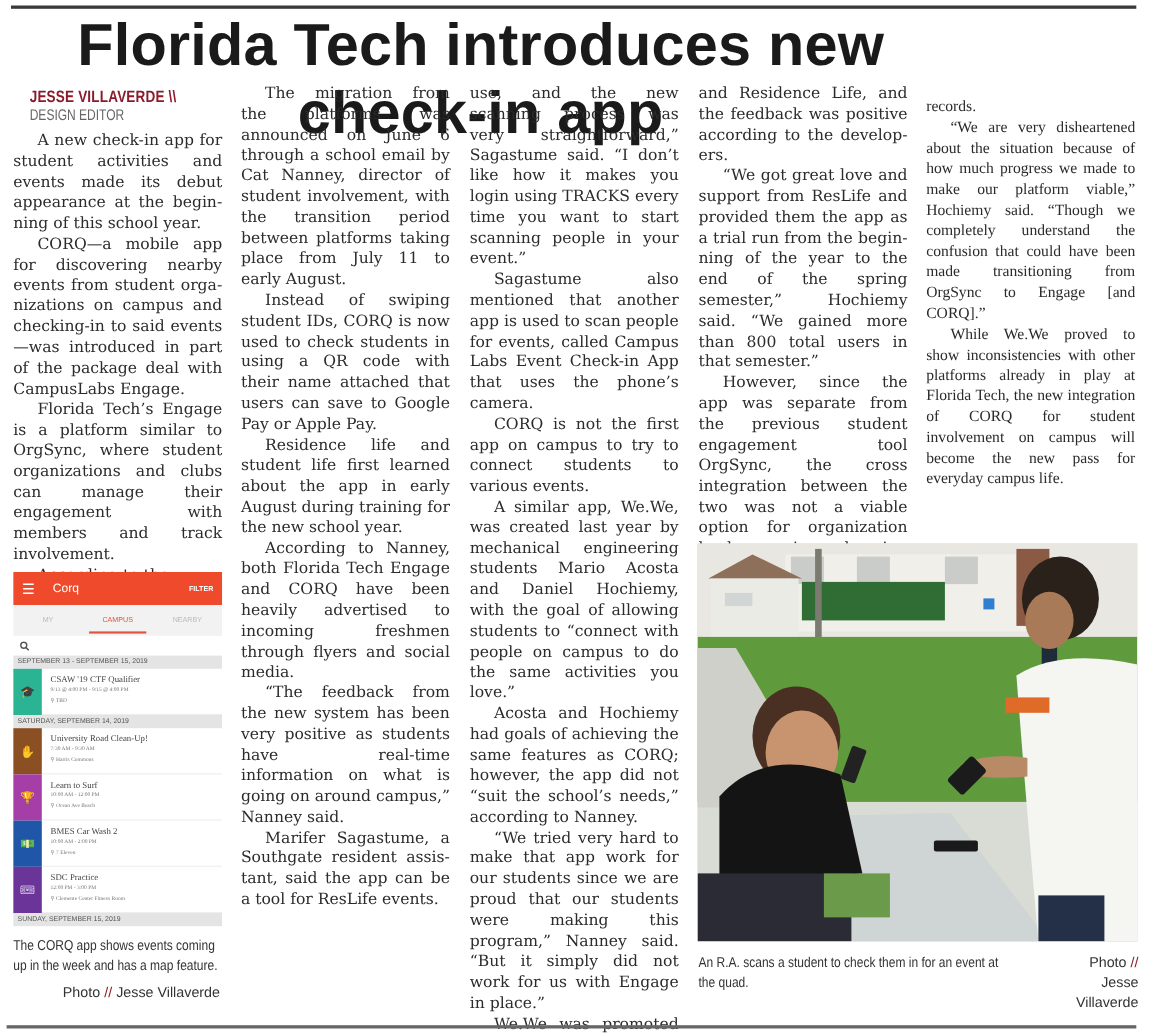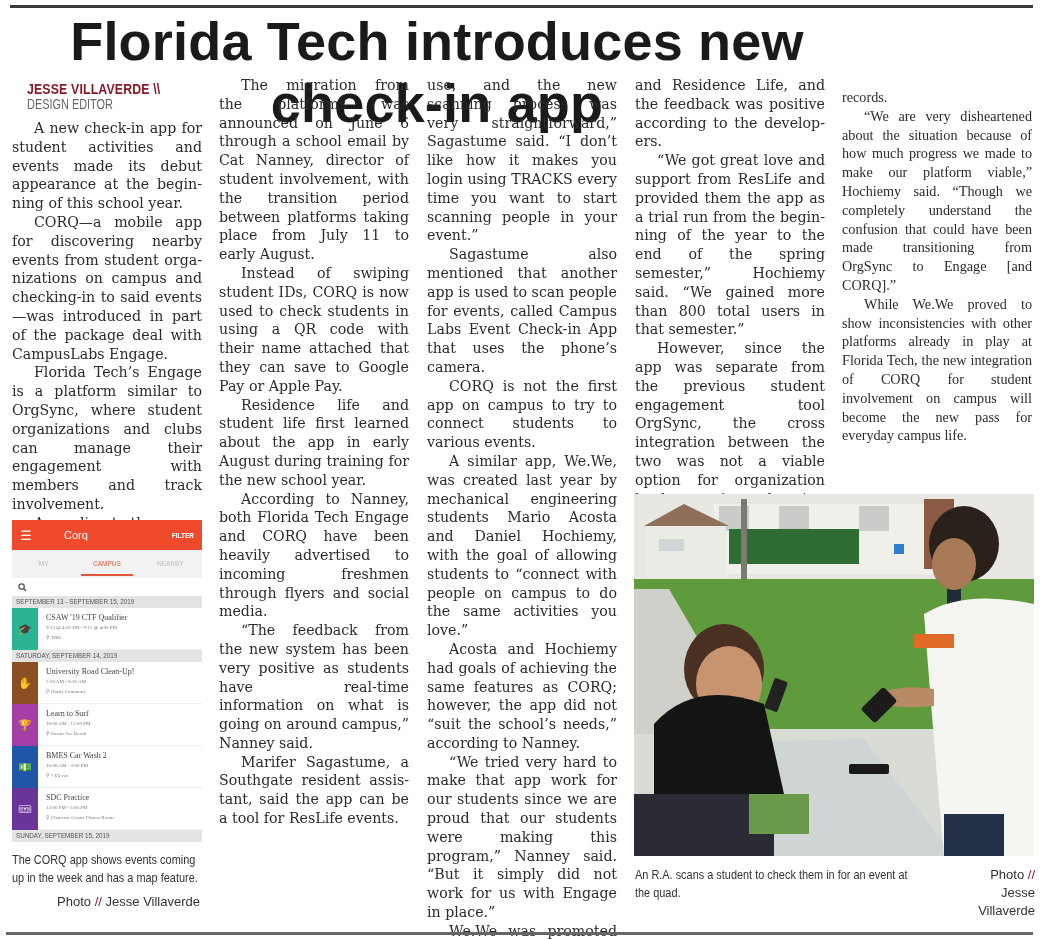--- a/index.html
+++ b/index.html
@@ -26,21 +26,21 @@
   #col1 { left: 12px; top: 119px; }
   #col2 { left: 219px; top: 76px; }
   #col3 { left: 427px; top: 76px; }
   #col4 { left: 635px; top: 76px; }
   #col5 { left: 842px; top: 88px; font-family: Liberation Serif, serif; }
 
   
   .phone { position: absolute; left: 12px; top: 520px; width: 190px; height: 325px; background: #fff; overflow: hidden; font-family: "Liberation Sans", sans-serif; }
   .appbar { height: 30px; background: #ee4a2b; display: flex; align-items: center; padding: 0 8px; color: #fff; }
   .appbar .menu { font-size: 13px; width: 20px; }
-  .appbar .title { font-size: 11px; flex: 1; margin-left: 24px; }
+  .appbar .title { font-size: 11px; flex: 1; margin-left: 8px; }
   .appbar .filter { font-size: 6.5px; font-weight: bold; }
   .tabs { height: 28px; background: #f2f2f2; display: flex; align-items: center; font-size: 6.5px; color: #bbb; }
   .tabs .tab { flex: 1; text-align: center; position: relative; height: 28px; line-height: 28px; }
   .tabs .tab.active { color: #e0563c; }
   .tabs .tab.active::after { content: ""; position: absolute; left: 6px; right: 6px; bottom: 2px; height: 2px; background: #e0563c; }
   .search { height: 18px; padding-left: 6px; font-size: 10px; color: #666; display: flex; align-items: center; }
   .section { height: 12px; background: #e4e4e4; font-size: 6.3px; color: #555; padding-left: 4px; line-height: 12px; white-space: nowrap; }
   .event { height: 42px; display: flex; border-bottom: 1px solid #eee; }
   .event .ico { width: 26px; height: 42px; display: flex; align-items: center; justify-content: center; color: #fff; font-size: 11px; }
   .event .info { padding: 4px 0 0 8px; font-family: Liberation Serif, serif; }
@@ -72,21 +72,21 @@
 </div>
 
 <div class="col" id="col1">
     <p>A new check-in app for student activities and events made its debut appearance at the begin­ning of this school year.</p>
     <p>CORQ—a mobile app for discovering nearby events from student orga­nizations on campus and checking-in to said events—was introduced in part of the package deal with CampusLabs Engage.</p>
     <p>Florida Tech’s Engage is a platform similar to OrgSync, where student organizations and clubs can manage their engagement with members and track involvement.</p>
     <p>According to the</p>
   </div>
 <div class="col" id="col2">
     <p>The migration from the platforms was announced on June 6 through a school email by Cat Nanney, direc­tor of student involvement, with the transition period between platforms taking place from July 11 to early August.</p>
-    <p>Instead of swiping student IDs, CORQ is now used to check students in using a QR code with their name attached that they can save to Google Pay or Apple Pay.</p>
+    <p>Instead of swiping student IDs, CORQ is now used to check students in using a QR code with their name attached that users can save to Google Pay or Apple Pay.</p>
     <p>Residence life and student life first learned about the app in early August during training for the new school year.</p>
     <p>According to Nanney, both Florida Tech Engage and CORQ have been heav­ily advertised to incoming freshmen through flyers and social media.</p>
     <p>“The feedback from the new system has been very positive as students have real-time information on what is going on around campus,” Nanney said.</p>
     <p>Marifer Sagastume, a Southgate resident assis­tant, said the app can be a tool for ResLife events.</p>
   </div>
 <div class="col" id="col3">
     <p class="cont">use, and the new scanning process was very straight­forward,” Sagastume said. “I don’t like how it makes you login using TRACKS every time you want to start scanning people in your event.”</p>
     <p>Sagastume also mentioned that another app is used to scan people for events, called Campus Labs Event Check-in App that uses the phone’s camera.</p>
     <p>CORQ is not the first app on campus to try to connect students to various events.</p>
     <p>A similar app, We.We, was created last year by mechanical engineering students Mario Acosta and Daniel Hochiemy, with the goal of allowing students to “connect with people on campus to do the same activities you love.”</p>

